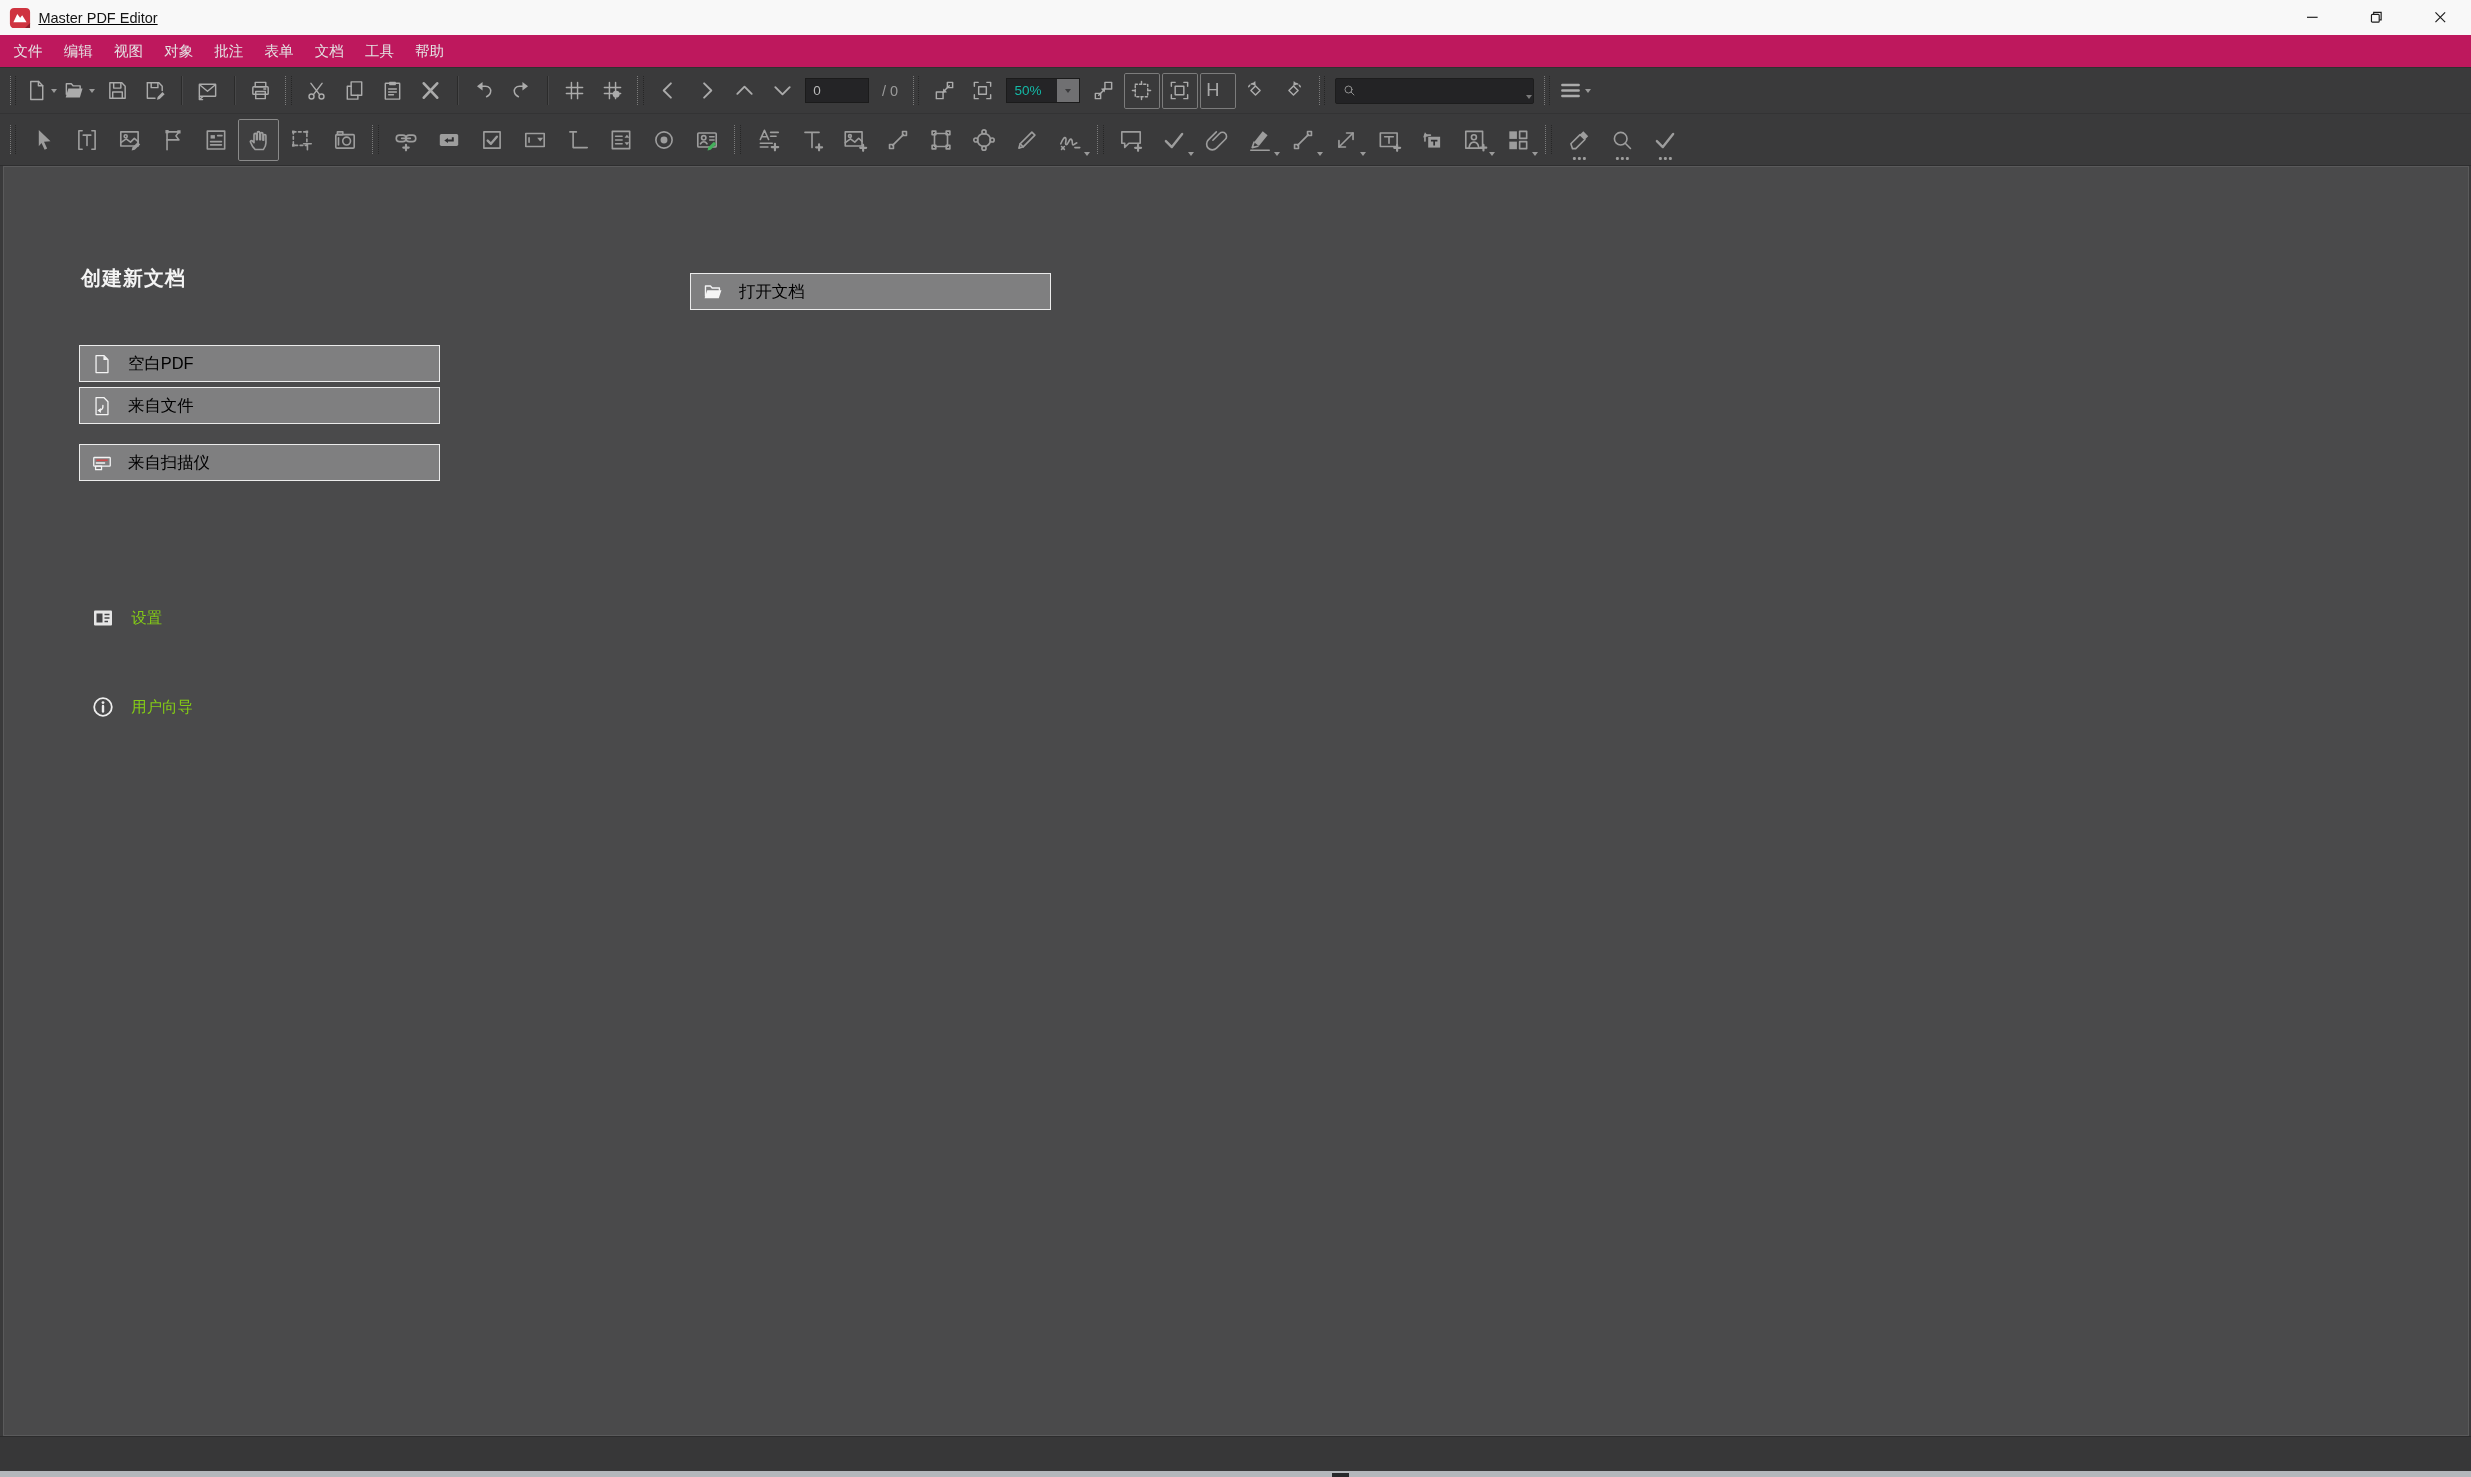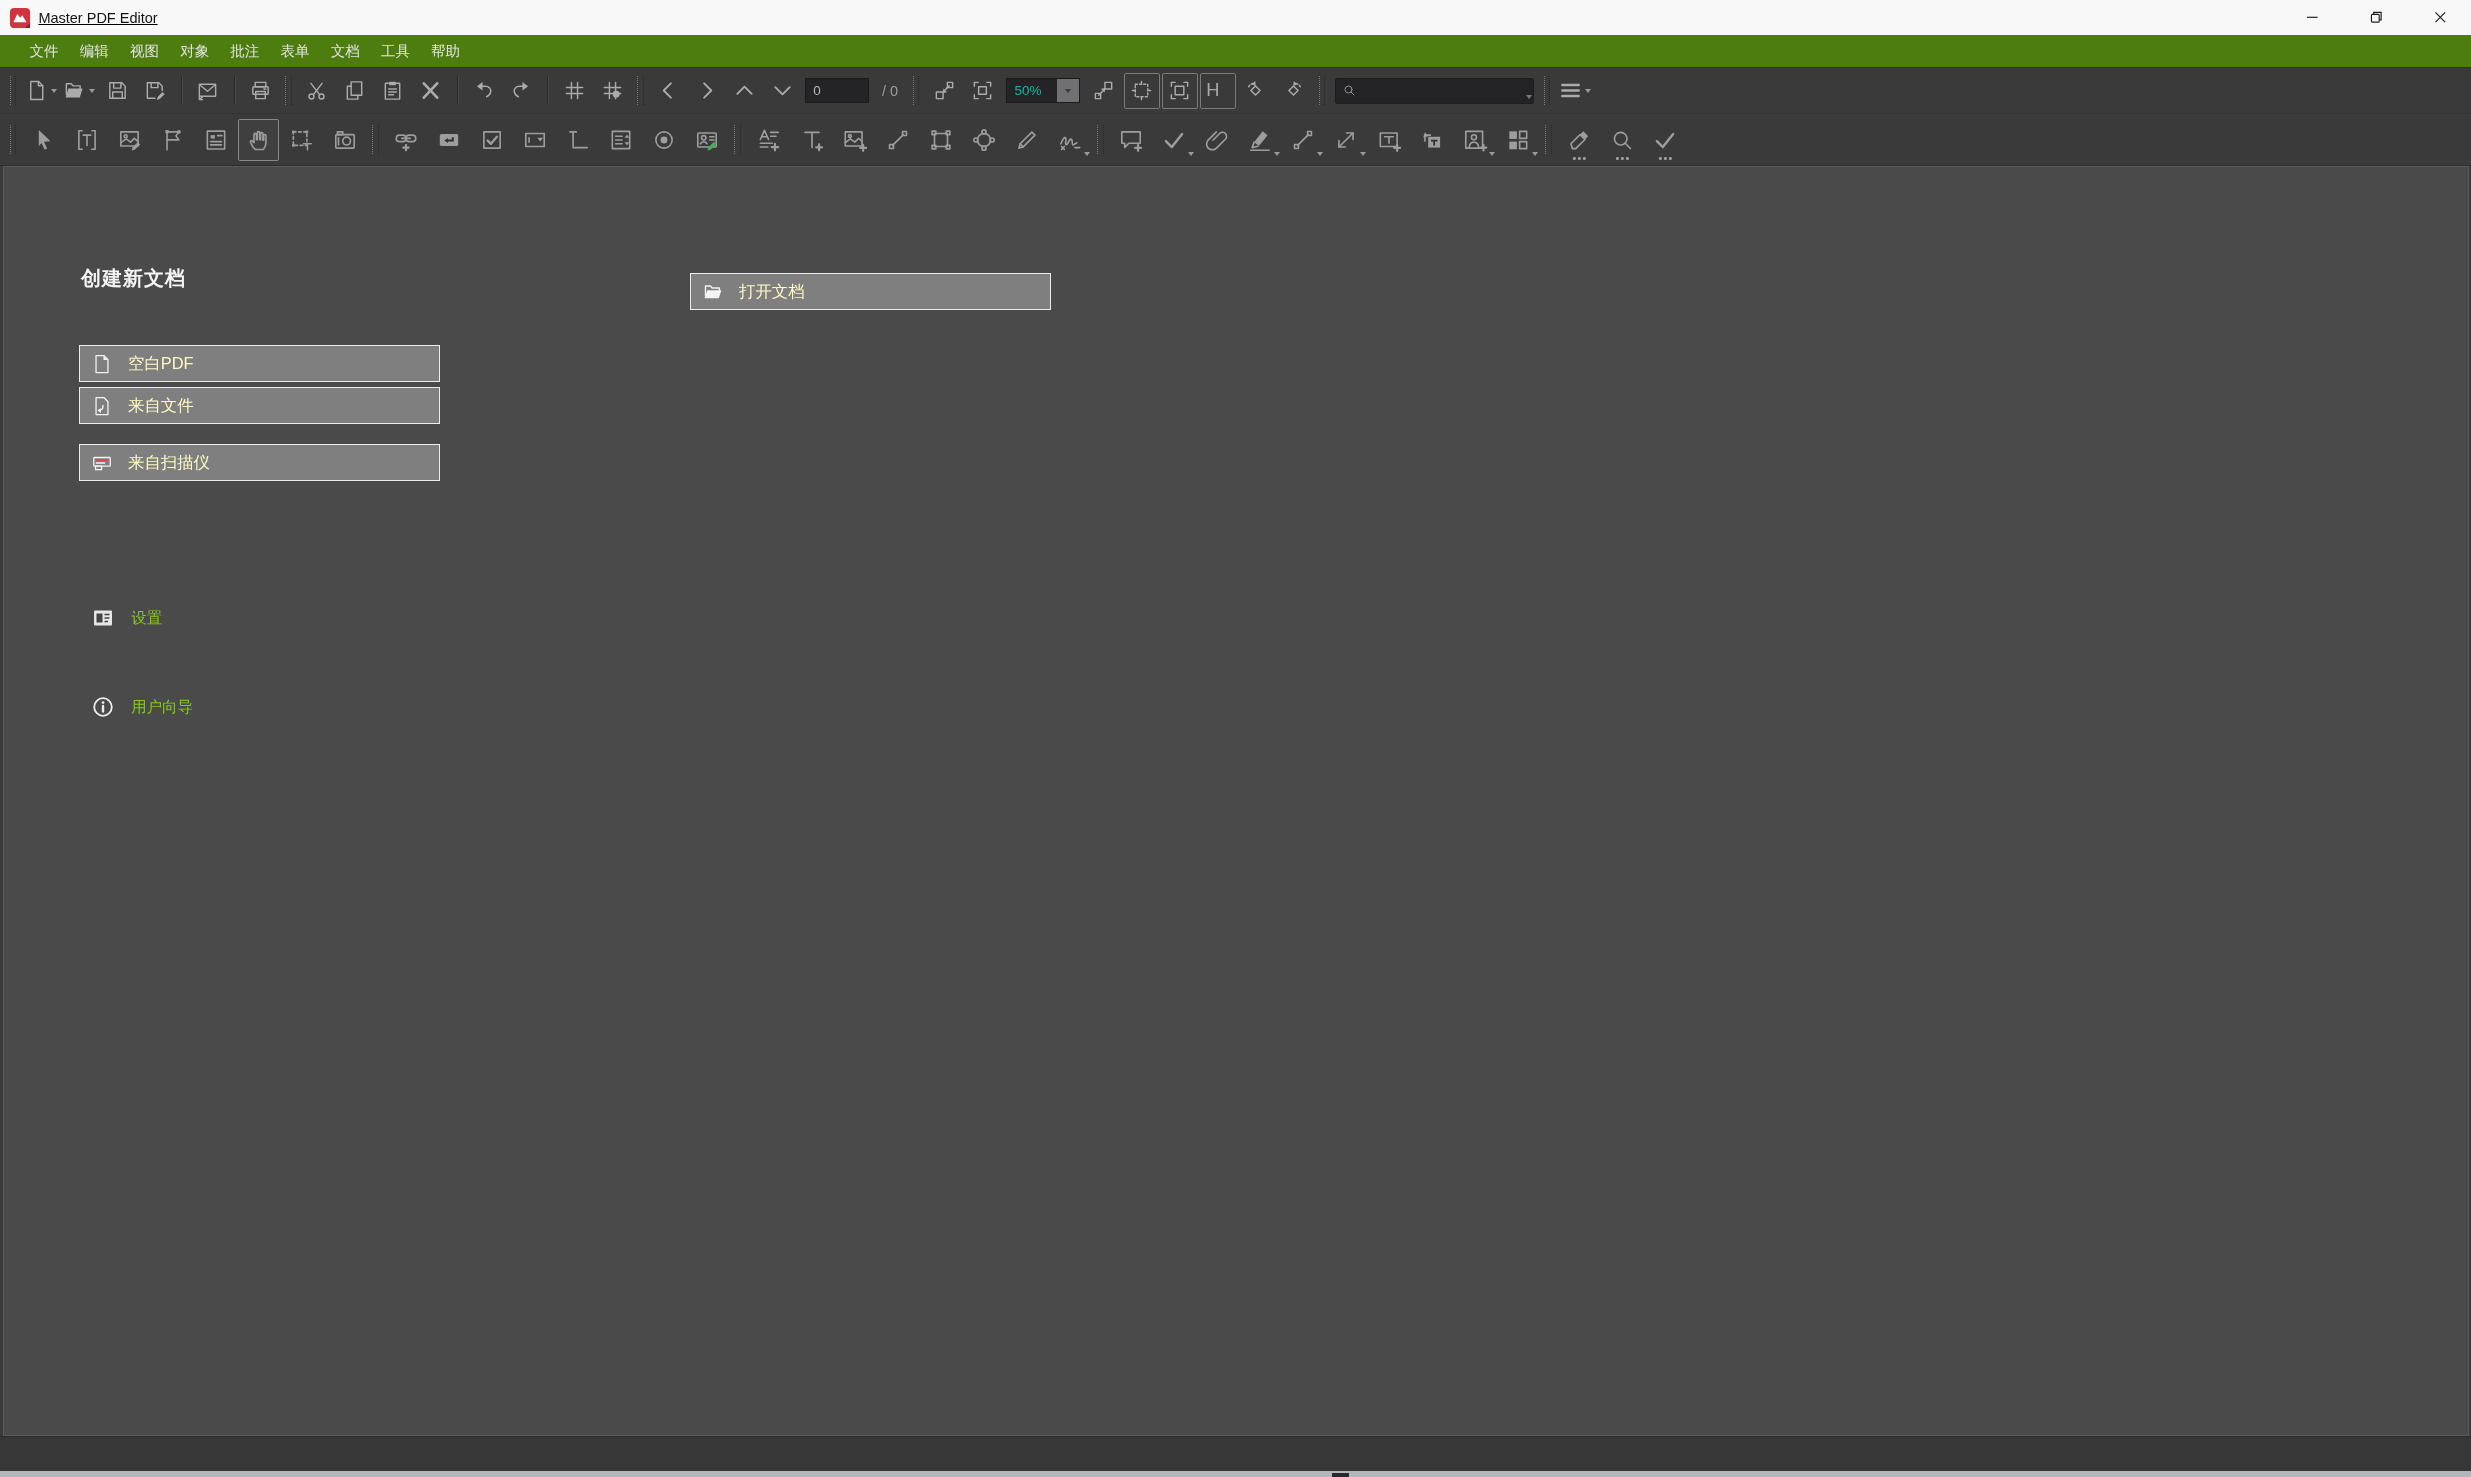--- a/index.html
+++ b/index.html
@@ -10,21 +10,21 @@
     -webkit-font-smoothing:antialiased;
   }
   
   #titlebar { height:35px; background:#f8f8f8; display:flex; align-items:center; padding-left:8.7px; flex:0 0 auto;text-decoration:underline; }
   #app-logo { width:22px; height:22px; margin-right:7.7px; }
   #window-title { font-size:14.5px; color:#141414; flex:1; }
   .winbtn { width:64px; height:35px; display:flex; align-items:center; justify-content:center; color:#1c1c1c; }
   .winbtn svg { width:12.6px; height:12.6px; }
   .winbtn svg * { stroke:#1c1c1c; stroke-width:1.2; fill:none; }
   
-  #menubar { height:33px; background:#4d7c0f; display:flex; align-items:stretch; padding-left:19px; flex:0 0 auto; border-bottom:1px solid #303030;}
+  #menubar { height:33px; background:#be185d; display:flex; align-items:stretch; padding-left:3px; flex:0 0 auto; border-bottom:1px solid #303030;}
   .menu-item { padding:0 10.6px; line-height:32px; font-size:14.5px; color:#e4e4e4; }
   
   .toolbar { background:#3a3a3b; display:flex; align-items:center; padding-left:3.9px; flex:0 0 auto; }
   #toolbar-main { height:46px; border-bottom:1px solid #333334; }
   #toolbar-tools { height:52px; border-bottom:1px solid #2e2e2f; }
   .tbtn { width:36px; height:36px; display:flex; align-items:center; justify-content:center; position:relative; color:#ababab; margin:0 1px; border-radius:1.9px; }
   #toolbar-tools .tbtn { width:41px; height:42px; color:#9d9d9d; }
   .tbtn .icon { width:23px; height:23px; display:block; }
   #toolbar-tools .tbtn .icon { width:26px; height:26px; }
   .icon svg { width:100%; height:100%; display:block; }
@@ -46,21 +46,21 @@
   .zbtn { width:22px; background:#707072; display:flex; align-items:center; justify-content:center; }
   .zbtn .caret { border-top-color:#3c3c3e; margin:4.8px 0 0 0; }
   .hglyph { font-size:18.3px; color:#a8a8a8; }
   .searchbox { width:199px; height:26px; background:#232325; border:1px solid #1d1d1d; border-radius:1.9px; display:flex; align-items:center; padding:0 5.8px; position:relative; margin:0 3.9px; }
   .searchbox .sicon { width:14.5px; height:14.5px; color:#9a9a9a; flex:0 0 auto; }
   .searchbox input { flex:1; min-width:0; background:none; border:none; outline:none; color:#cccccc; font-size:13.5px; padding-left:4.8px; }
   .search-caret { position:absolute; right:1px; bottom:1px; width:0; height:0; border:3.4px solid transparent; border-top:4.3px solid #7a7a7a; }
   
   #content { flex:1; margin:0 2.9px; background:#4a4a4b; border:1px solid #5a5a5b; position:relative; }
   #welcome-heading { position:absolute; left:77px; top:98px; font-size:20px; font-weight:700; color:#f4f4f4; letter-spacing:1px; }
-  .wbtn { position:absolute; left:75px; width:361px; height:37px; background:#7f7f80; border:1px solid #ececec; display:flex; align-items:center; padding:0 11.6px; gap:14.5px; color:#fef9c3; font-size:16.4px; }
+  .wbtn { position:absolute; left:75px; width:361px; height:37px; background:#7f7f80; border:1px solid #ececec; display:flex; align-items:center; padding:0 11.6px; gap:14.5px; color:#000000; font-size:16.4px; }
   .wbtn .icon { width:22px; height:22px; color:#f4f4f4; flex:0 0 auto; }
   #open-doc-btn { left:686px; top:106px; }
   .wlink { position:absolute; left:87px; display:flex; align-items:center; gap:16.4px; color:#84cc16; font-size:15.4px; }
   .wlink .icon { width:24px; height:24px; color:#ededed; }
   
   #statusbar { height:35px; background:#373738; flex:0 0 auto; border-top:1px solid #2c2c2d; }
   #bottomline { height:5.8px; background:#b3b7bb; flex:0 0 auto; position:relative; }
   #taskbar-notch { position:absolute; left:1332px; top:1.9px; width:17.4px; height:3.9px; background:#27292b; }
 </style>
 </head>

